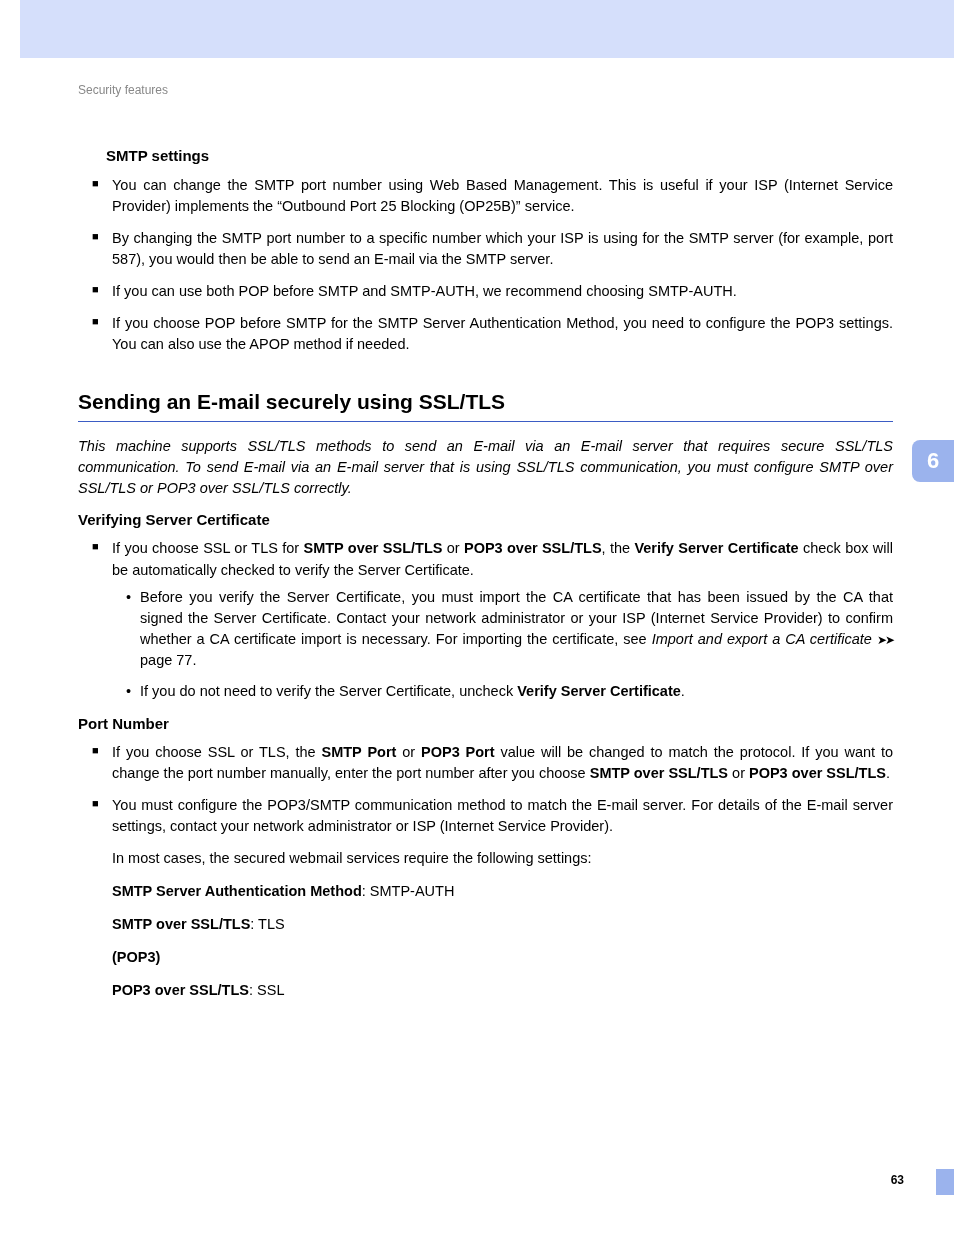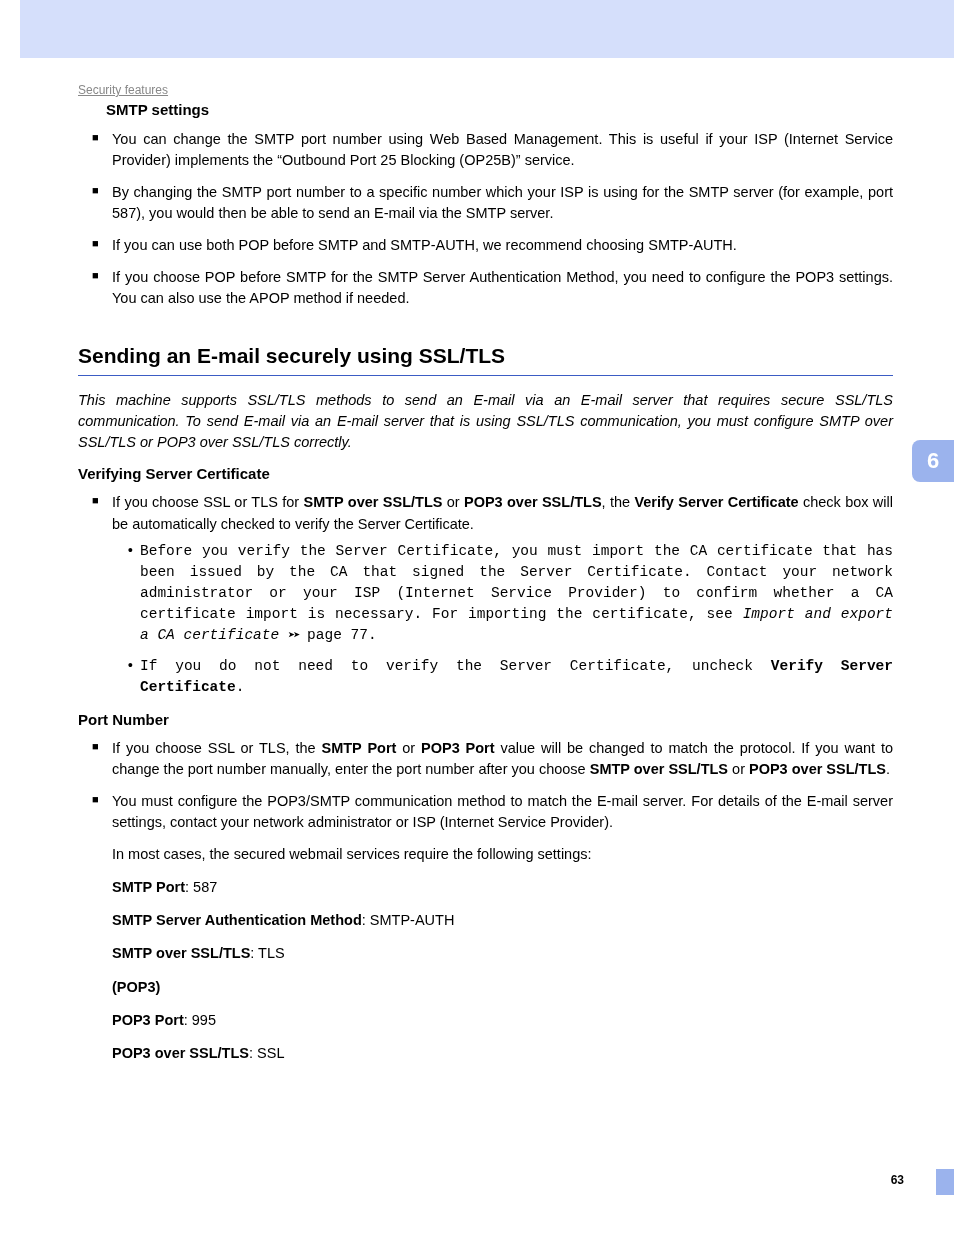--- a/index.html
+++ b/index.html
@@ -27,21 +27,21 @@
   }
   .content {
     position: absolute;
     top: 82px;
     left: 78px;
     width: 815px;
   }
   .header-text {
     font-size: 12px;
     color: #888;
-    text-decoration: underline;
+    margin-bottom: 46px;
   }
   .sub-heading {
     font-weight: bold;
     font-size: 15px;
     margin-left: 28px;
     margin-bottom: 8px;
   }
   .bullet-list { list-style: none; }
   .bullet-list > li {
     position: relative;
@@ -72,21 +72,21 @@
     margin-bottom: 10px;
     text-align: justify;
     font-style: italic;
   }
   .sub-heading-2 {
     font-weight: bold;
     font-size: 15px;
     margin-bottom: 8px;
     margin-top: 4px;
   }
-  .sub-bullets { list-style: none; margin-top: 6px; font-family: Liberation Mono, monospace; }
+  .sub-bullets { list-style: none; margin-top: 6px; }
   .sub-bullets > li {
     position: relative;
     padding-left: 14px;
     margin-left: 14px;
     margin-bottom: 10px;
     text-align: justify;
   }
   .sub-bullets > li::before {
     content: "•";
     position: absolute;
@@ -177,23 +177,21 @@
   <ul class="bullet-list">
     <li>
       <span>If you choose SSL or TLS, the </span><span class="bold-inline">SMTP Port</span><span> or </span><span class="bold-inline">POP3 Port</span><span> value will be changed to match the protocol. If you want to change the port number manually, enter the port number after you choose </span><span class="bold-inline">SMTP over SSL/TLS</span><span> or </span><span class="bold-inline">POP3 over SSL/TLS</span><span>.</span>
     </li>
     <li>You must configure the POP3/SMTP communication method to match the E-mail server. For details of the E-mail server settings, contact your network administrator or ISP (Internet Service Provider).</li>
   </ul>
 
   <p class="indent">In most cases, the secured webmail services require the following settings:</p>
 
   <div class="settings-block">
-    <p><span class="bold-inline">SMTP Port</span><span>: 587</span></p>
     <p><span class="bold-inline">SMTP Server Authentication Method</span><span>: SMTP-AUTH</span></p>
     <p><span class="bold-inline">SMTP over SSL/TLS</span><span>: TLS</span></p>
     <p><span class="bold-inline">(POP3)</span></p>
-    <p><span class="bold-inline">POP3 Port</span><span>: 995</span></p>
     <p><span class="bold-inline">POP3 over SSL/TLS</span><span>: SSL</span></p>
   </div>
 </div>
 
 <div class="page-num">63</div>
 <div class="corner-tab"></div>
 
 </body></html>

